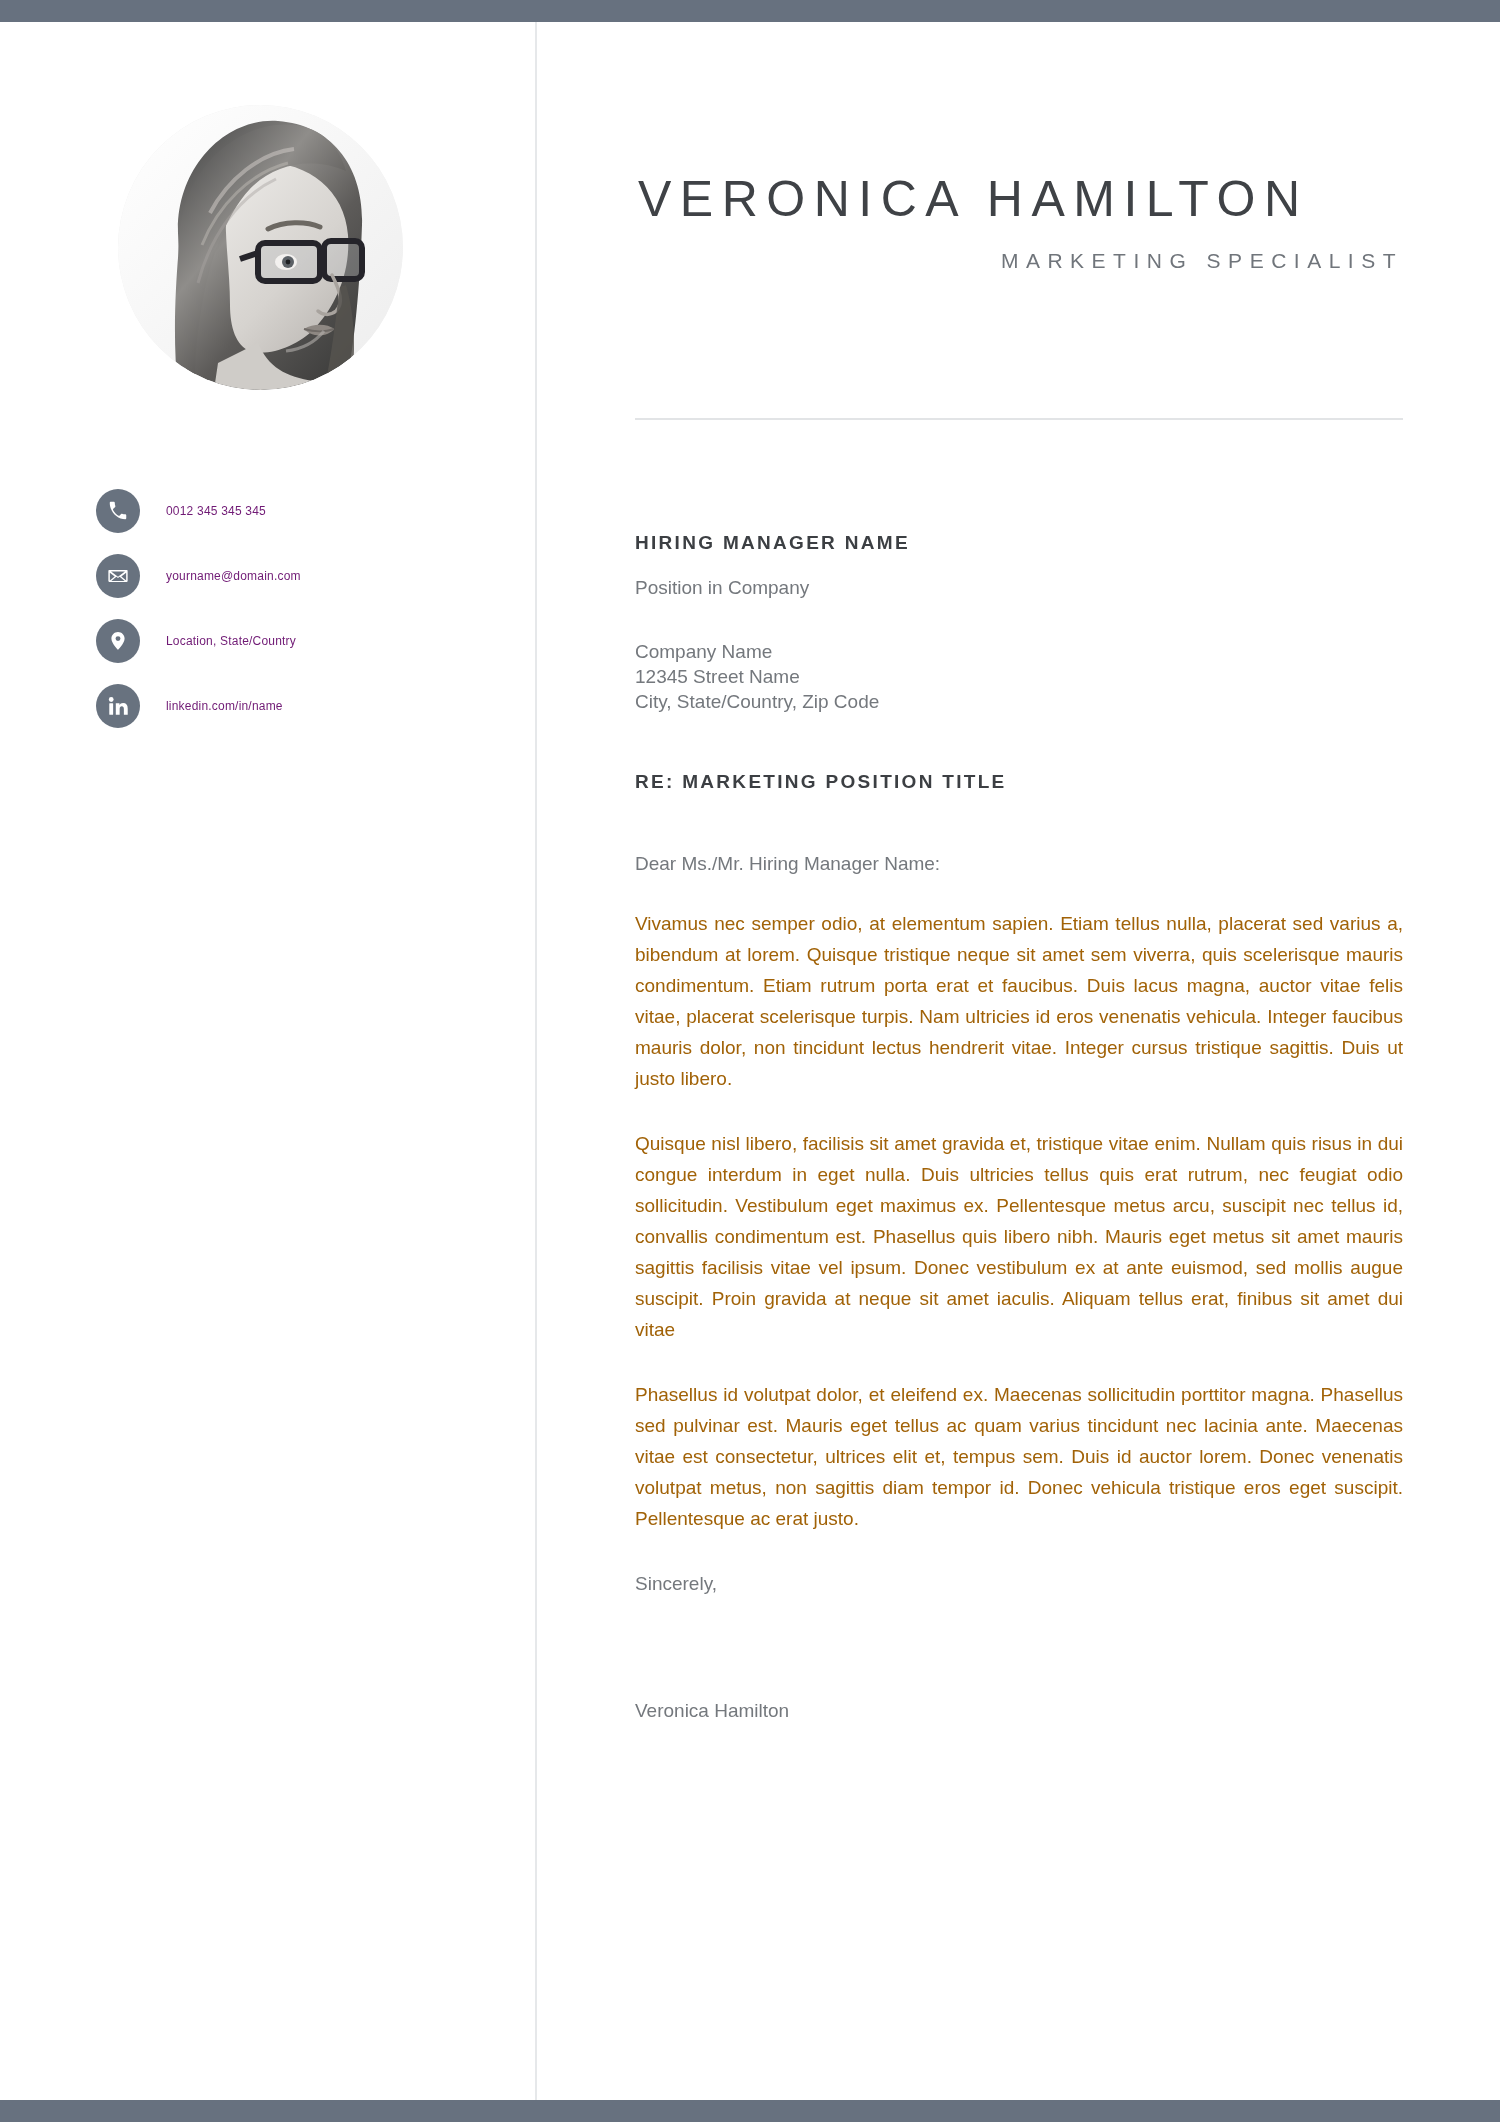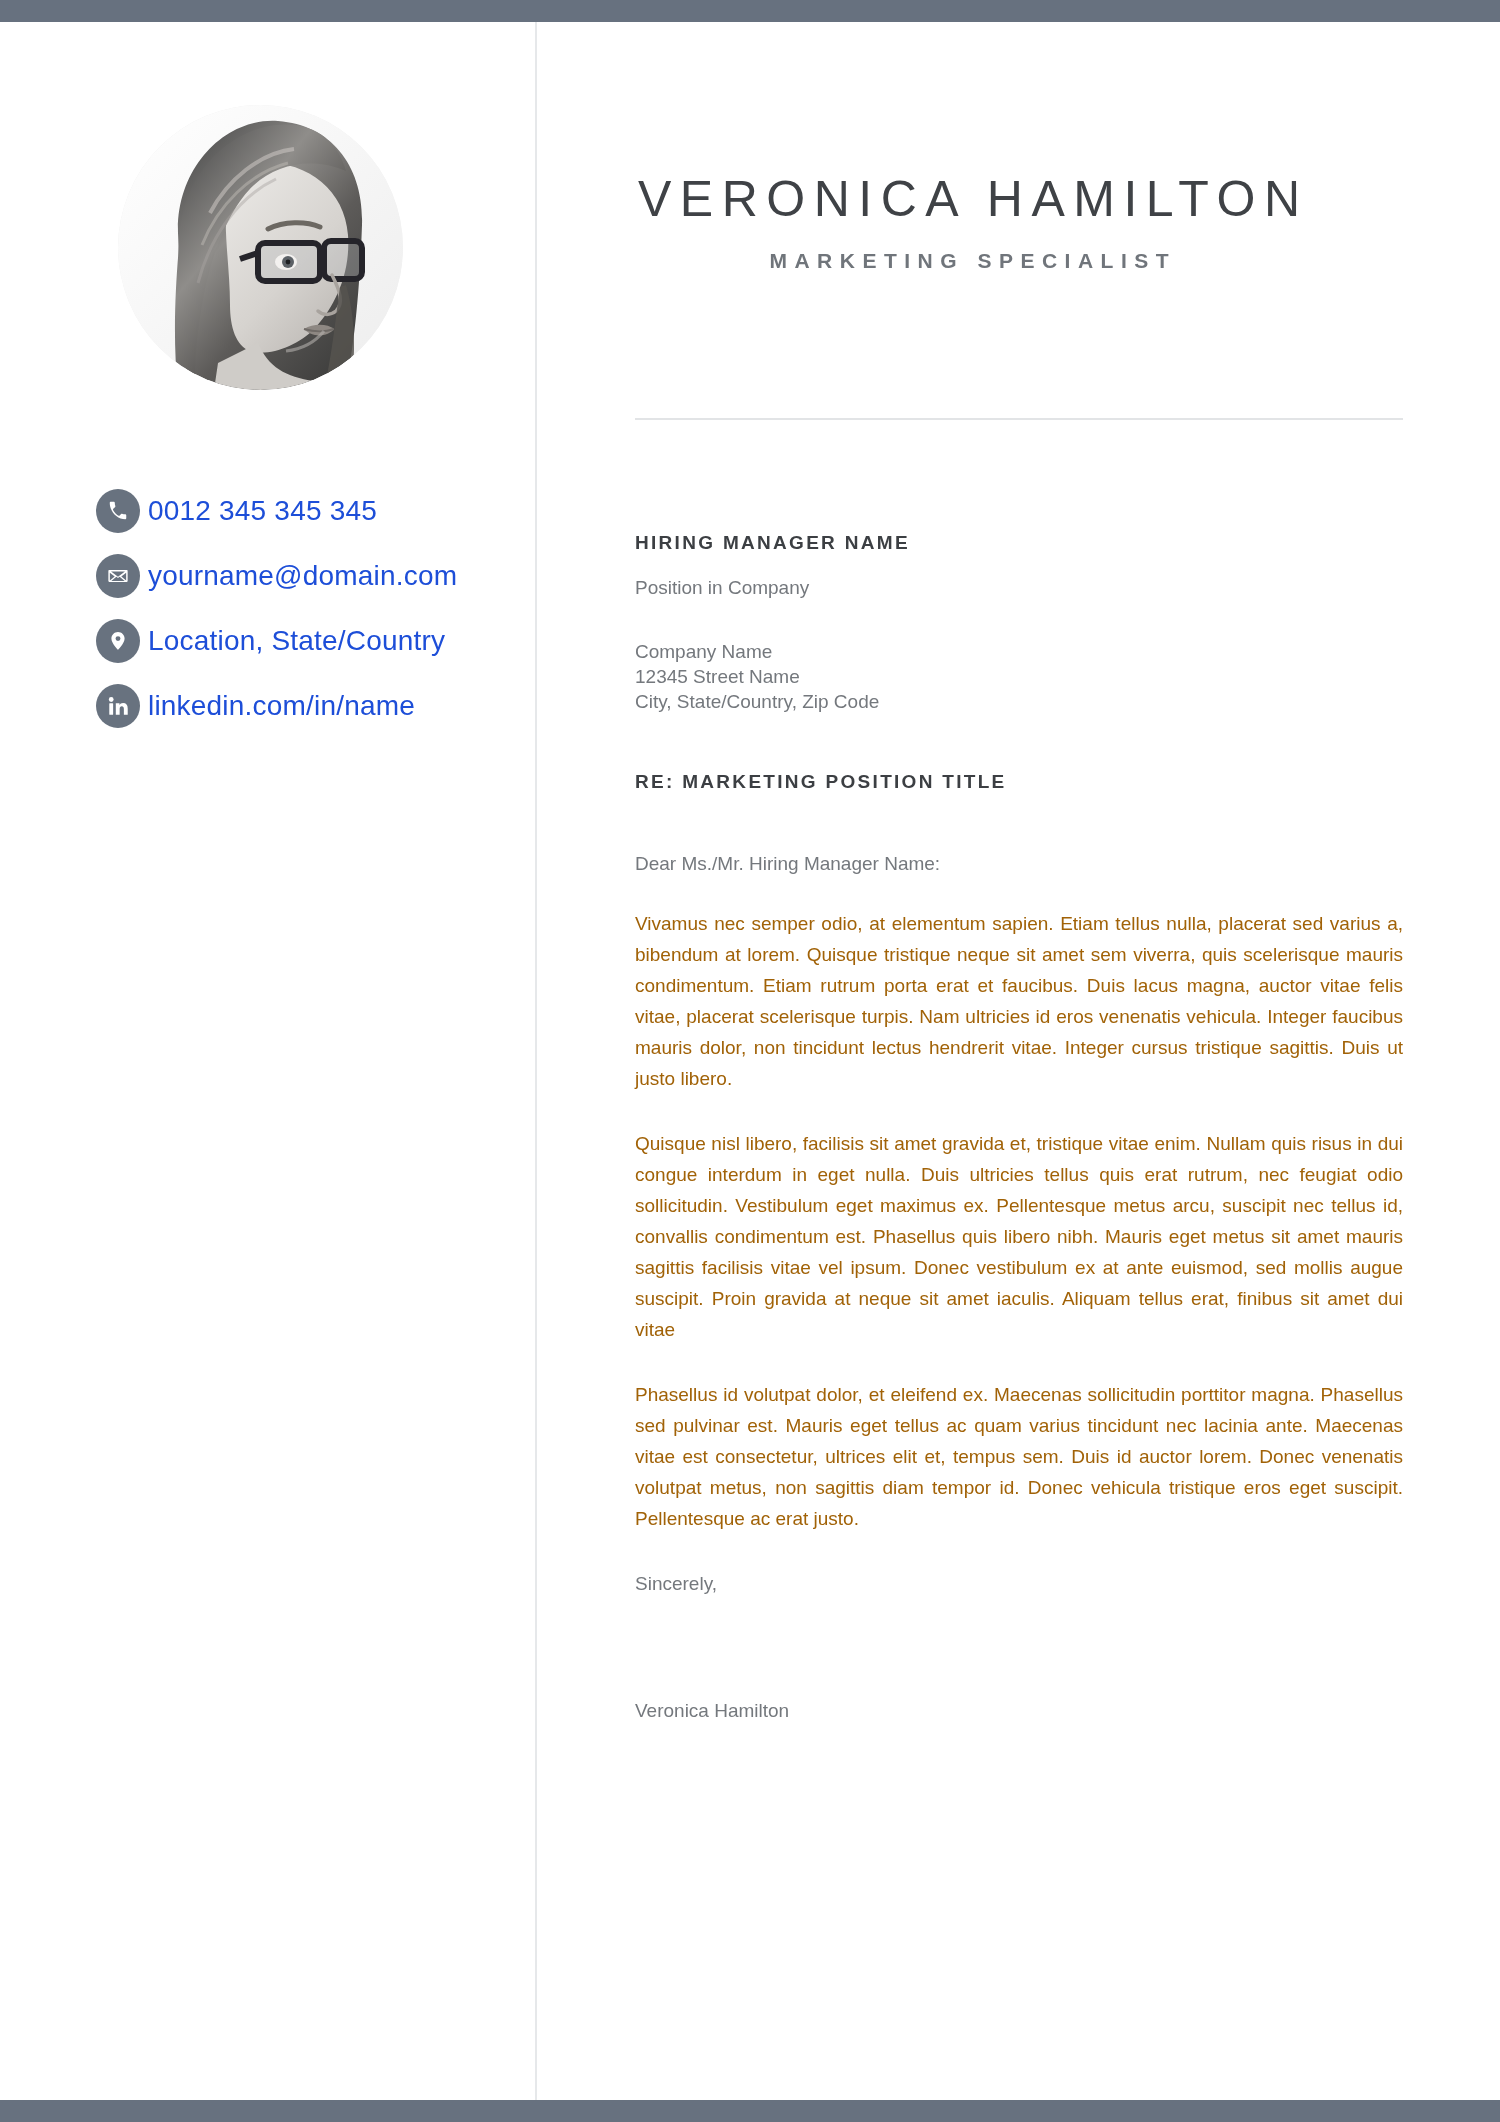--- a/index.html
+++ b/index.html
@@ -77,23 +77,23 @@
     width: 44px;
     height: 44px;
     border-radius: 50%;
     background: #68727f;
     display: flex;
     align-items: center;
     justify-content: center;
   }
   .contact-icon svg { display: block; }
   .contact-text {
-    margin-left: 8px;
-    font-size: 28px;
-    color: #1d4ed8;
+    margin-left: 26px;
+    font-size: 12px;
+    color: #701a75;
     letter-spacing: 0.2px;
     white-space: nowrap;
   }
 
   
   .content {
     position: absolute;
     left: 535px;
     top: 22px;
     width: 965px;
@@ -111,24 +111,25 @@
     font-size: 50px;
     font-weight: 400;
     letter-spacing: 8.5px;
     color: #3f4246;
     line-height: 1.1;
     text-indent: 8.5px;
   }
   .job-title {
     margin-top: 22px;
     font-size: 21px;
-    font-weight: 700;
+    font-weight: 400;
     letter-spacing: 7.5px;
     color: #70757b;
     text-indent: 7.5px;
+    text-align: right;
   }
 
   .title-rule {
     position: absolute;
     left: 100px;
     top: 396px;
     width: 768px;
     height: 2px;
     background: #e2e4e6;
   }

